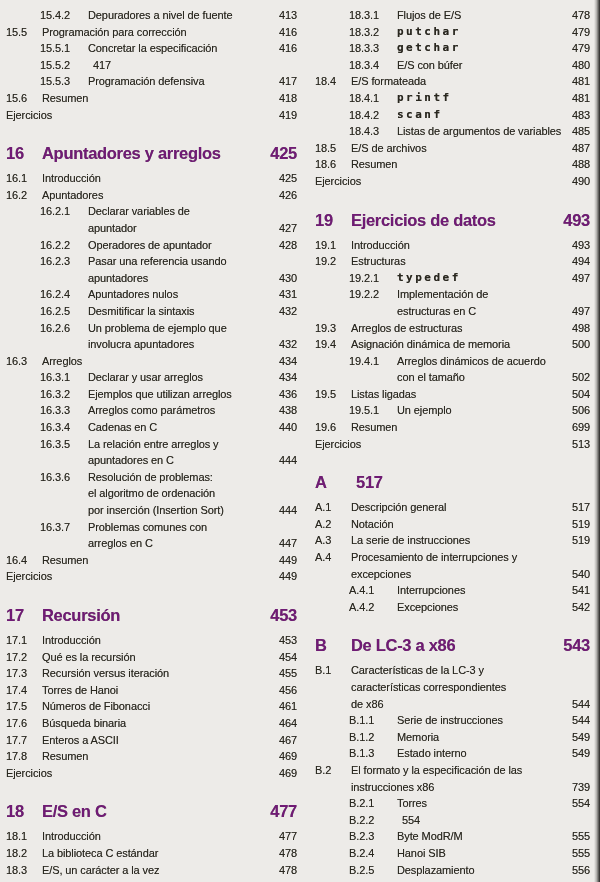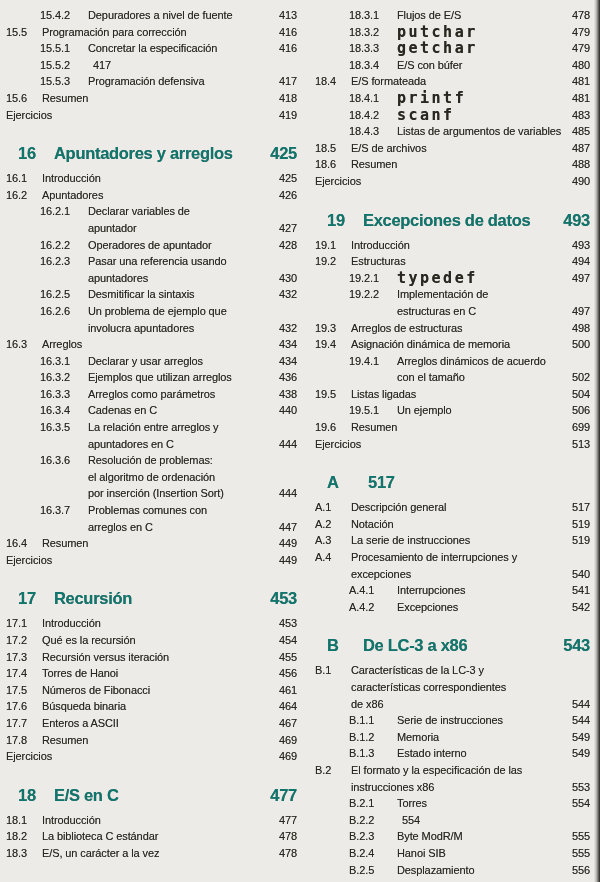--- a/index.html
+++ b/index.html
@@ -46,29 +46,29 @@
   .row .p {
     align-self: flex-end;
     margin-left: 5px;
     text-align: right;
     white-space: nowrap;
   }
   .row.ch {
     font-size: 16.5px;
     font-weight: bold;
     line-height: 20px;
-    margin: 20px 0 7px 12px;
+    margin: 20px 0 7px 0;
     letter-spacing: -0.3px;
-    color: #0f766e;
+    color: #701a75;
   }
   .row.ch .n { flex: 0 0 36px; }
   .mono-title .t {
     font-family: "DejaVu Sans Mono", "Liberation Mono", monospace;
     font-weight: bold;
-    font-size: 15px;
+    font-size: 11px;
     letter-spacing: 2.5px;
   }
   .scan-edge {
     position: absolute;
     top: 0; right: 0; bottom: 0;
     width: 6px;
     background: linear-gradient(to right, rgba(25,23,20,0), rgba(25,23,20,0.25) 40%, rgba(15,14,12,0.9));
     pointer-events: none;
   }
 </style>
@@ -137,20 +137,25 @@
         <span class="t">Operadores de apuntador</span>
         <span class="p">428</span>
       </div>
       <div class="row ss">
         <span class="n">16.2.3</span>
         <span class="t">Pasar una referencia usando
 apuntadores</span>
         <span class="p">430</span>
       </div>
       <div class="row ss">
+        <span class="n">16.2.4</span>
+        <span class="t">Apuntadores nulos</span>
+        <span class="p">431</span>
+      </div>
+      <div class="row ss">
         <span class="n">16.2.5</span>
         <span class="t">Desmitificar la sintaxis</span>
         <span class="p">432</span>
       </div>
       <div class="row ss">
         <span class="n">16.2.6</span>
         <span class="t">Un problema de ejemplo que
 involucra apuntadores</span>
         <span class="p">432</span>
       </div>
@@ -330,21 +335,21 @@
         <span class="t">Resumen</span>
         <span class="p">488</span>
       </div>
       <div class="row ej">
         <span class="n"></span>
         <span class="t">Ejercicios</span>
         <span class="p">490</span>
       </div>
       <div class="row ch">
         <span class="n">19</span>
-        <span class="t">Excepciones de datos</span>
+        <span class="t">Ejercicios de datos</span>
         <span class="p">493</span>
       </div>
       <div class="row s">
         <span class="n">19.1</span>
         <span class="t">Introducción</span>
         <span class="p">493</span>
       </div>
       <div class="row s">
         <span class="n">19.2</span>
         <span class="t">Estructuras</span>
@@ -456,21 +461,21 @@
       </div>
       <div class="row ss">
         <span class="n">B.1.3</span>
         <span class="t">Estado interno</span>
         <span class="p">549</span>
       </div>
       <div class="row s">
         <span class="n">B.2</span>
         <span class="t">El formato y la especificación de las
 instrucciones x86</span>
-        <span class="p">553</span>
+        <span class="p">739</span>
       </div>
       <div class="row ss">
         <span class="n">B.2.1</span>
         <span class="t">Torres</span>
         <span class="p">554</span>
       </div>
       <div class="row ss">
         <span class="n">B.2.2</span>
         <span class="p">554</span>
       </div>

